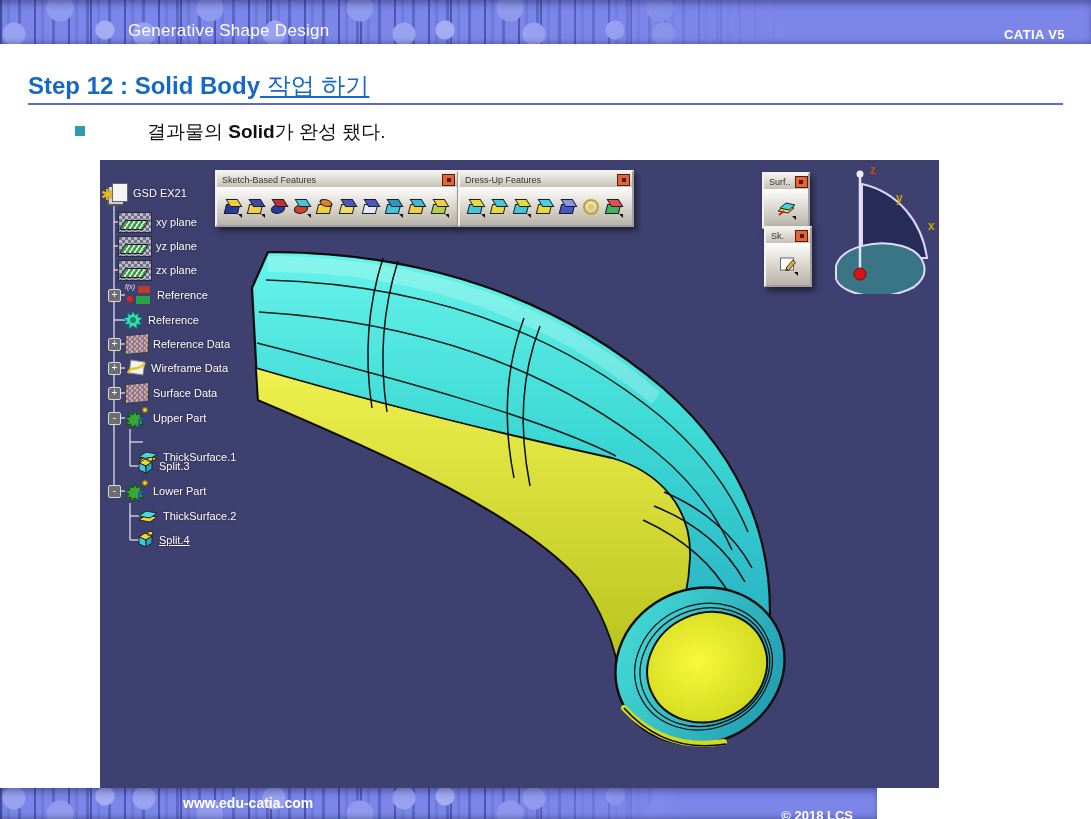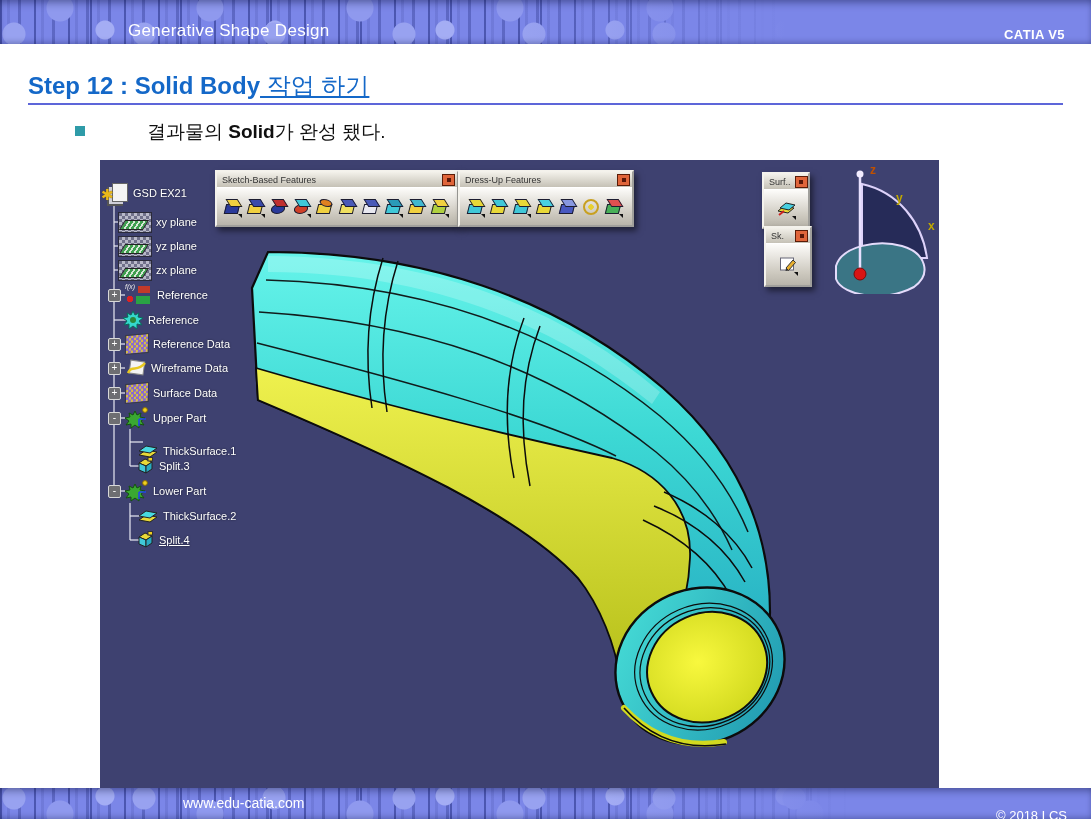--- a/index.html
+++ b/index.html
@@ -18,21 +18,21 @@
         rgba(90,100,190,.35) 7px 10px, rgba(0,0,0,0) 10px 18px,
         rgba(38,48,130,.35) 18px 21px, rgba(0,0,0,0) 21px 34px);
     background-size:100% 100%,130px 100%,150px 100%,170px 100%,90px 100%;
     box-shadow: inset 0 6px 8px -4px rgba(10,16,60,.5), inset 0 -4px 6px -3px rgba(10,16,60,.35);
     text-align: center;
   }
   .banner{position:absolute;left:0;top:0;width:1091px;height:44px;}
   .banner-title{position:absolute;left:128px;top:21px;color:#fff;font-size:17px;letter-spacing:.3px;}
   .banner-brand{position:absolute;right:26px;top:27px;color:#fff;font-size:13px;font-weight:bold;letter-spacing:.4px;}
 
-  .footer{position:absolute;left:0;top:788px;width:1091px;height:31px;}
+  .footer{position:absolute;left:0;top:788px;width:877px;height:31px;font-weight:bold;}
   .footer.pattern{background-image:
       linear-gradient(90deg, rgba(123,134,232,0) 0 55%, #7b86e8 78%),
       radial-gradient(circle 11px at 14px 10px, #98a2f0 11px, rgba(0,0,0,0) 12px),
       radial-gradient(circle 13px at 60px 26px, #8f99ee 13px, rgba(0,0,0,0) 14px),
       radial-gradient(circle 9px at 105px 8px, #a4adf4 9px, rgba(0,0,0,0) 10px),
       repeating-linear-gradient(90deg, rgba(38,48,130,.55) 0 2px, rgba(0,0,0,0) 2px 7px,
         rgba(90,100,190,.35) 7px 10px, rgba(0,0,0,0) 10px 18px,
         rgba(38,48,130,.35) 18px 21px, rgba(0,0,0,0) 21px 34px);
     background-size:100% 100%,130px 100%,150px 100%,170px 100%,90px 100%;}
   .footer-site{position:absolute;left:183px;top:7px;color:#fff;font-size:14px;}
@@ -258,21 +258,21 @@
     </div>
   <div class="trow" style="left:8px;top:247px">
     <span class="knob">-</span>
     <svg width="24" height="22">
       <path d="M10,4 L12,8 L16,6 L15,10 L20,11 L16,14 L19,18 L14,17 L14,21 L10,18 L6,21 L6,17 L1,18 L4,14 L0,11 L5,10 L4,6 L8,8 Z" fill="#3aa832" stroke="#14520e"></path>
       <path d="M14,12 h7 M14,12 v7" stroke="#2244ee" stroke-width="1.6" fill="none"></path>
       <circle cx="20" cy="3" r="2.4" fill="#f0d020" stroke="#8a7000"></circle>
       </svg>
     <span class="tlabel">Upper Part</span>
     </div>
-  <div class="trow" style="left:36px;top:280px">
+  <div class="trow" style="left:36px;top:286px">
     <svg width="23" height="17">
       <path d="M3,12 L10,7 L21,9 L14,14 Z" fill="#e8d838" stroke="#222"></path>
       <path d="M3,8 L10,3 L21,5 L14,10 Z" fill="#48d8e0" stroke="#222"></path>
       </svg>
     <span class="tlabel">ThickSurface.1</span>
     </div>
   <div class="trow" style="left:36px;top:295px">
     <svg width="19" height="18">
       <path d="M3,6 L9,2 L16,5 L10,9 Z" fill="#e8d838" stroke="#222"></path>
       <path d="M3,6 L10,9 L10,16 L3,13 Z" fill="#40c8d8" stroke="#222"></path>

